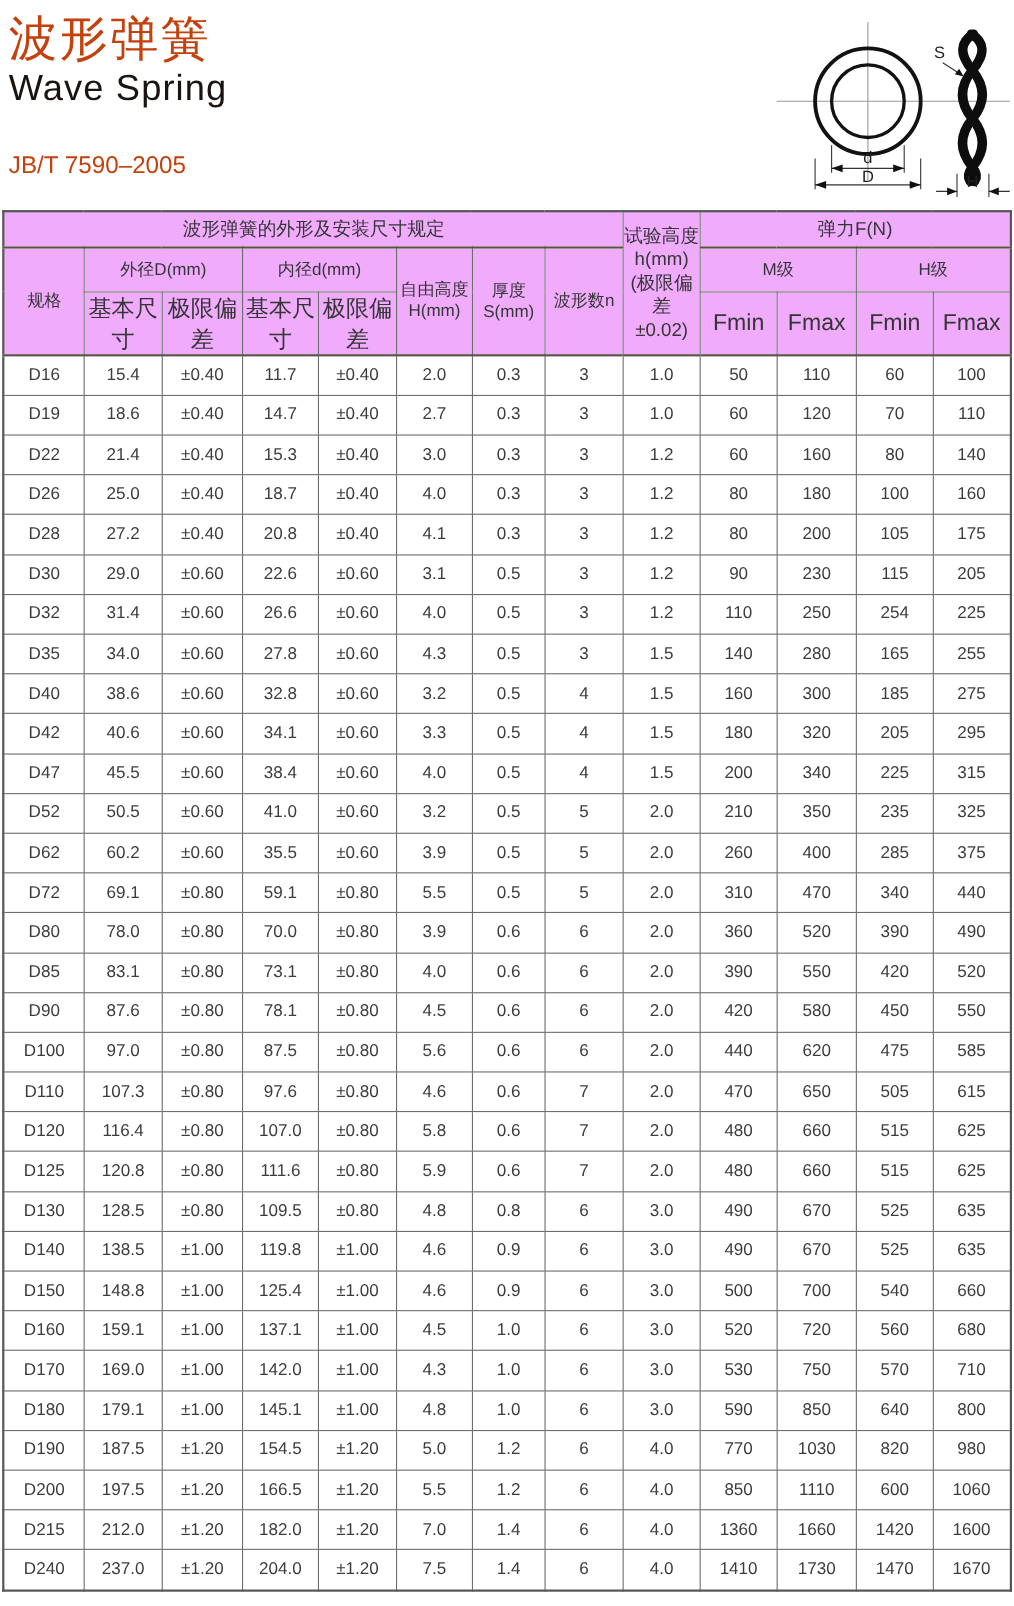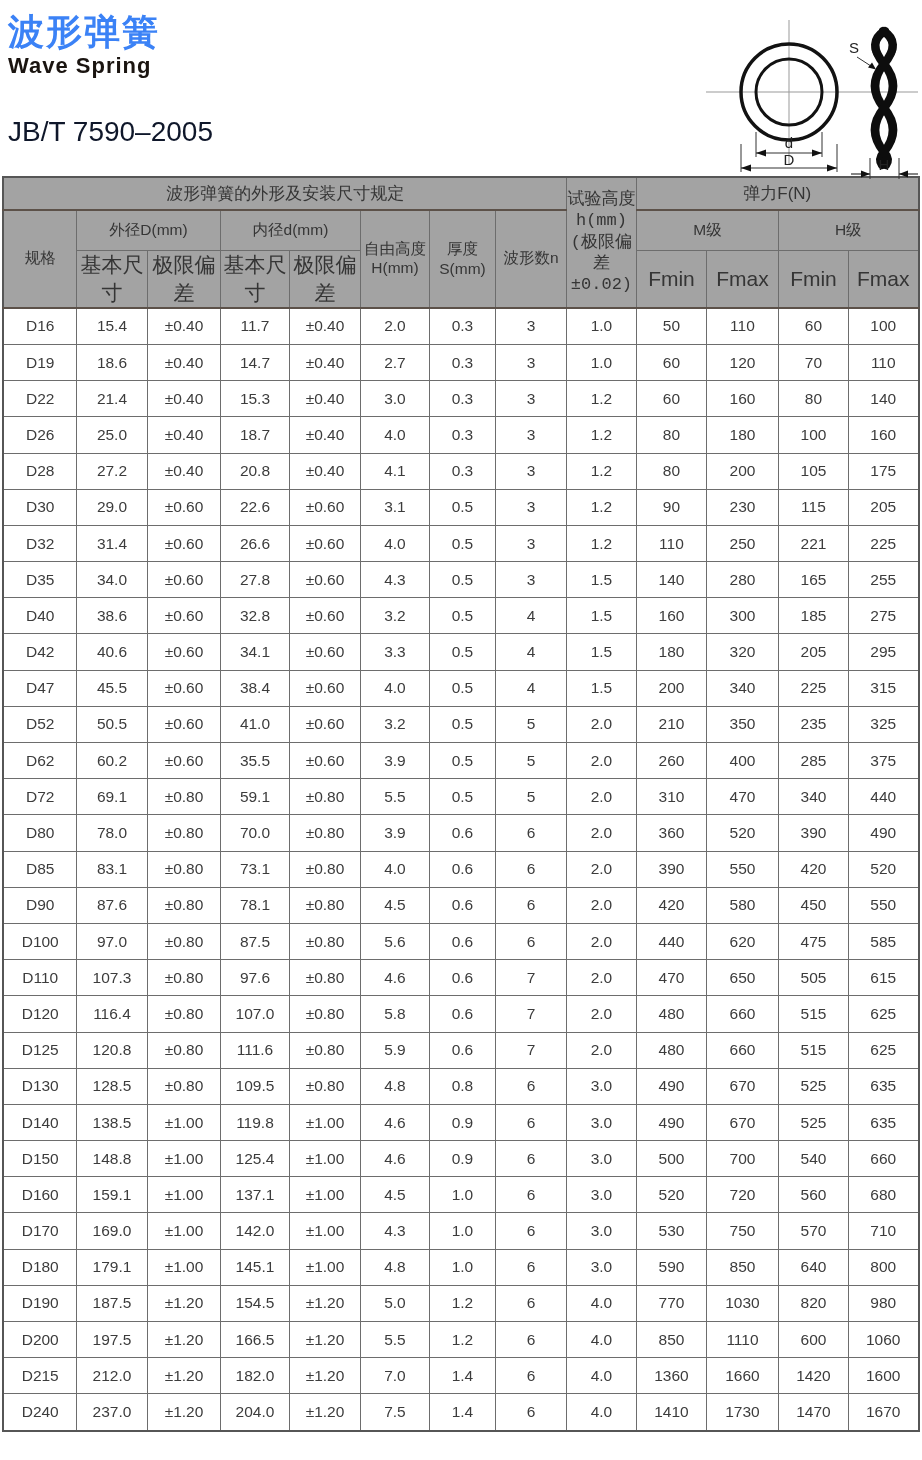--- a/index.html
+++ b/index.html
@@ -7,64 +7,64 @@
     width:922px;height:1460px;
     background:#ffffff;
     font-family:"Liberation Sans", sans-serif;
     position:relative;
     overflow:hidden;
     color:#3a3a3a;
   }
   .page-header{position:relative;}
   .title-zh{
     margin:12px 0 0 8px;
-    font-size:36px;line-height:1.1;
-    font-weight:700;letter-spacing:2px;
-    color:#3b82f6;
+    font-size:44px;line-height:1.1;
+    font-weight:400;letter-spacing:2px;
+    color:#c2410c;
   }
   .title-en{
     margin:2px 0 0 8px;
-    font-size:22px;line-height:1.1;
-    font-weight:700;letter-spacing:1px;
+    font-size:33px;line-height:1.1;
+    font-weight:400;letter-spacing:1px;
     color:#1a1410;
   }
   .standard{
     margin:38px 0 0 8px;
-    font-size:28px;
-    color:#0f172a;
+    font-size:22px;
+    color:#c2410c;
   }
   .diagram{
     position:absolute;top:4px;right:0px;
     width:228px;height:168px;
   }
   table.spec{
     border-collapse:collapse;
     table-layout:fixed;
     width:916px;
     margin:28px auto 0 auto;
     border:2.5px solid #565656;
   }
   .spec th,.spec td{
     border:1.6px solid #6d6d6d;
     text-align:center;vertical-align:middle;
     padding:0;
     overflow:hidden;
   }
   .spec thead th{
-    background:#a3a3a3;
+    background:#f0abfc;
     color:#353535;
     font-weight:400;
     font-size:15.5px;
   }
   .spec thead{border-bottom:2.6px solid #5c5149;}
   tr.hr1 > th{height:31px;font-size:17px;border-bottom-color:#5c5149;border-bottom-width:2.2px;}
   tr.hr2 > th{height:39px;}
   tr.hr3 > th{height:41px;font-size:21px;}
   th.multiline{white-space:pre-line;line-height:1.2;font-size:15px;}
-  th.test-height{white-space:pre-line;line-height:1.25;font-size:13.5px;font-family:Liberation Mono, monospace;}
+  th.test-height{white-space:pre-line;line-height:1.25;font-size:13.5px;}
   th.compact{font-size:14.5px;}
   .spec tbody td{
     height:35.2px;
     background:#ffffff;
     font-size:15.5px;
     color:#3c3c3c;
   }
 </style>
 </head>
 <body>
@@ -258,21 +258,21 @@
         <td>31.4</td>
         <td>±0.60</td>
         <td>26.6</td>
         <td>±0.60</td>
         <td>4.0</td>
         <td>0.5</td>
         <td>3</td>
         <td>1.2</td>
         <td>110</td>
         <td>250</td>
-        <td>221</td>
+        <td>254</td>
         <td>225</td>
       </tr>
       <tr>
         <td>D35</td>
         <td>34.0</td>
         <td>±0.60</td>
         <td>27.8</td>
         <td>±0.60</td>
         <td>4.3</td>
         <td>0.5</td>

